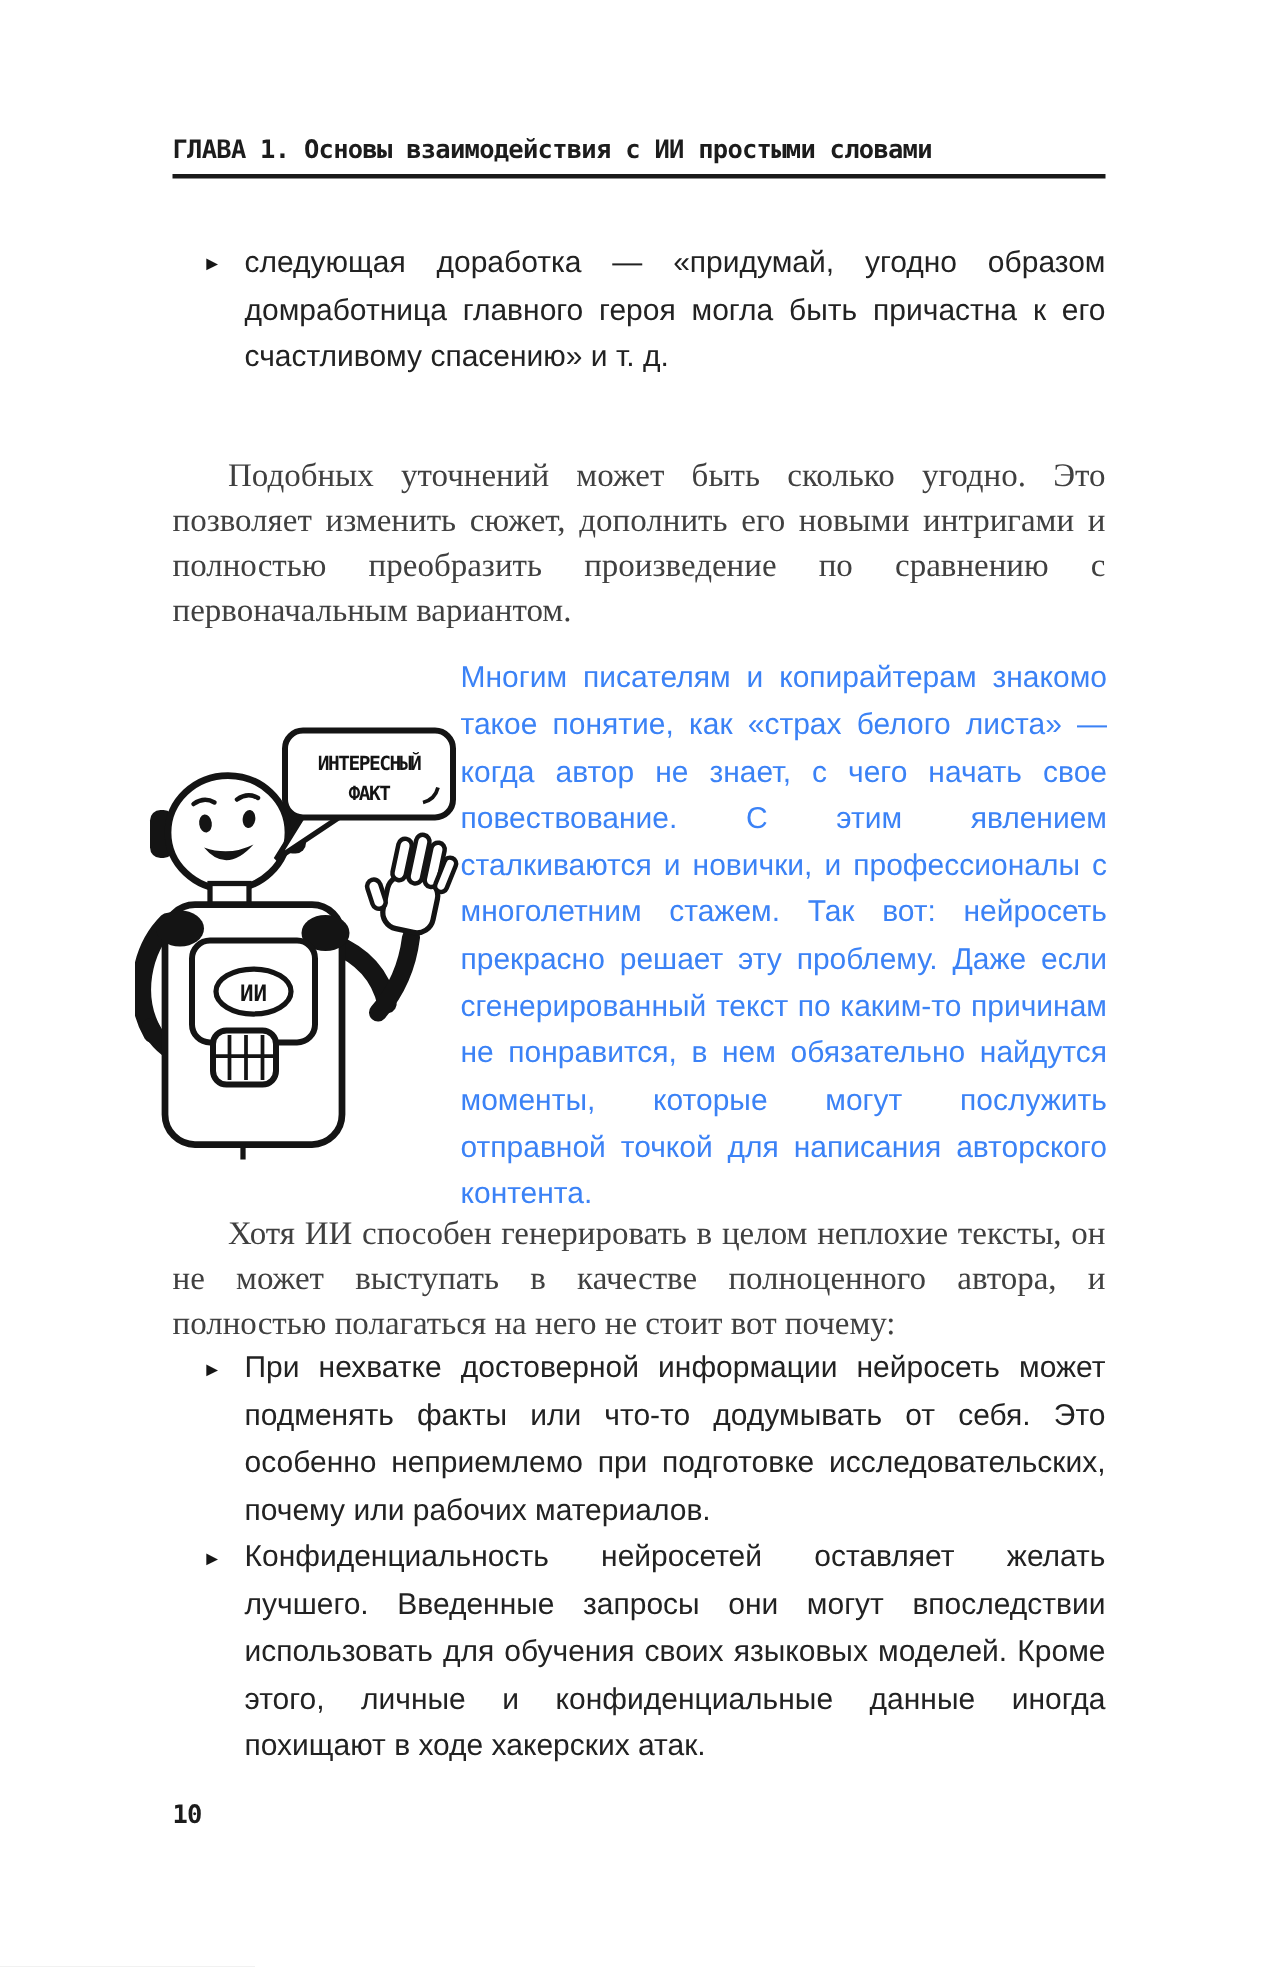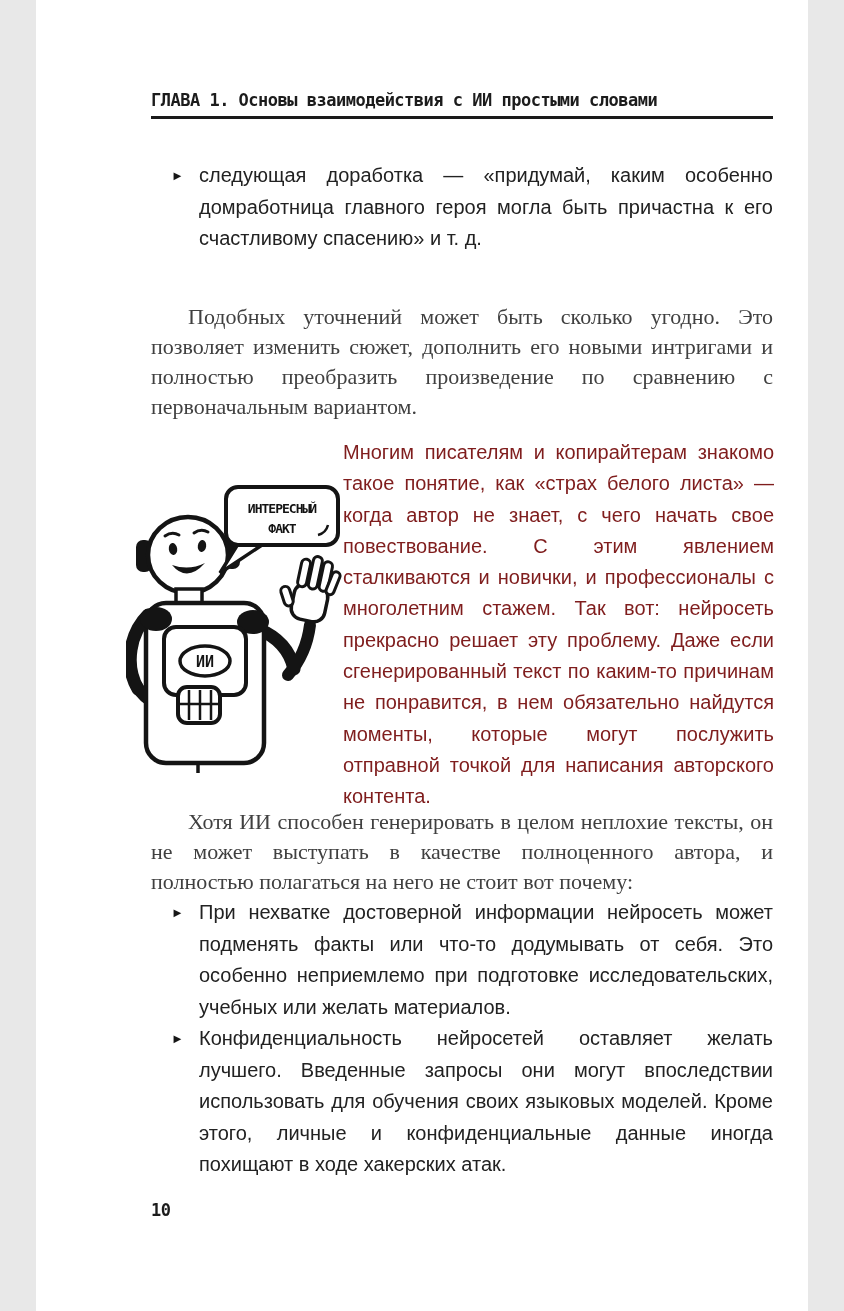--- a/index.html
+++ b/index.html
@@ -1,18 +1,18 @@
 <!DOCTYPE html>
 <html lang="ru"><head>
 <meta charset="utf-8">
 <style>
   html,body{margin:0;padding:0;background:#e8e8e8;}
   .page{
     position:relative;
-    width:772px;height:1311px;
+    width:844px;height:1311px;
     background:#ffffff;
     overflow:hidden;
     color:#1e1e1e;
     margin:0 auto;
   }
   
   .techno{
     font-family:"DejaVu Sans Mono", monospace;
     font-weight:700;
     letter-spacing:-0.5px;
@@ -55,21 +55,21 @@
   .para-2{position:absolute;left:115px;top:785px;width:622px;text-indent:37px;}
 
   .illustration-row{
     position:absolute;left:90px;top:437px;width:648px;height:338px;
   }
   .robot-figure{position:absolute;left:0;top:0;width:225px;height:338px;}
   .fact-text{
     position:absolute;right:0;top:0;width:431px;
     font-size:20px;line-height:31.3px;
     text-align:justify;
-    color:#7f1d1d;
+    color:#3b82f6;
   }
   .warning-list{
     position:absolute;left:115px;top:897px;width:622px;
     margin:0;padding:0;list-style:none;
   }
   .warning-list li{display:flex;}
   .page-number{
     position:absolute;left:115px;top:1198px;
     font-size:17px;line-height:24px;
   }
@@ -80,21 +80,21 @@
 </style>
 </head>
 <body>
 
 <div class="page">
 
   <div class="chapter-header techno">ГЛАВА 1. Основы взаимодействия с ИИ простыми словами</div>
 
   <div class="intro-bullet sans">
     <span class="bullet-marker">►</span>
-    <span class="bullet-body">следующая доработка — «придумай, каким особенно домработница главного героя могла быть причастна к его счастливому спасению» и т. д.</span>
+    <span class="bullet-body">следующая доработка — «придумай, угодно образом домработница главного героя могла быть причастна к его счастливому спасению» и т. д.</span>
   </div>
 
   <p class="serif para-1">Подобных уточнений может быть сколько угодно. Это позволяет изменить сюжет, дополнить его новыми интригами и полностью преобразить произведение по сравнению с первоначальным вариантом.</p>
 
   <div class="illustration-row">
 
     <svg class="robot-figure" viewBox="0 0 225 338">
 
       <path class="ln" d="M22,178 C4,196 -2,228 12,252" stroke-width="13" stroke-linecap="round"></path>
       <path class="ln" d="M10,248 C20,266 40,274 58,270" stroke-width="12" stroke-linecap="round"></path>
@@ -147,21 +147,21 @@
     </svg>
 
     <div class="fact-text sans">Многим писателям и копирайтерам знакомо такое понятие, как «страх белого листа» — когда автор не знает, с чего начать свое повествование. С этим явлением сталкиваются и новички, и профессионалы с многолетним стажем. Так вот: нейросеть прекрасно решает эту проблему. Даже если сгенерированный текст по каким-то причинам не понравится, в нем обязательно найдутся моменты, которые могут послужить отправной точкой для написания авторского контента.</div>
   </div>
 
   <p class="serif para-2">Хотя ИИ способен генерировать в целом неплохие тексты, он не может выступать в качестве полноценного автора, и полностью полагаться на него не стоит вот почему:</p>
 
   <ul class="warning-list sans">
     <li>
       <span class="bullet-marker">►</span>
-      <span class="bullet-body">При нехватке достоверной информации нейросеть может подменять факты или что-то додумывать от себя. Это особенно неприемлемо при подготовке исследовательских, учебных или желать материалов.</span>
+      <span class="bullet-body">При нехватке достоверной информации нейросеть может подменять факты или что-то додумывать от себя. Это особенно неприемлемо при подготовке исследовательских, почему или рабочих материалов.</span>
     </li>
     <li>
       <span class="bullet-marker">►</span>
       <span class="bullet-body">Конфиденциальность нейросетей оставляет желать лучшего. Введенные запросы они могут впоследствии использовать для обучения своих языковых моделей. Кроме этого, личные и конфиденциальные данные иногда похищают в ходе хакерских атак.</span>
     </li>
   </ul>
 
   <div class="page-number techno">10</div>
 
 </div>

